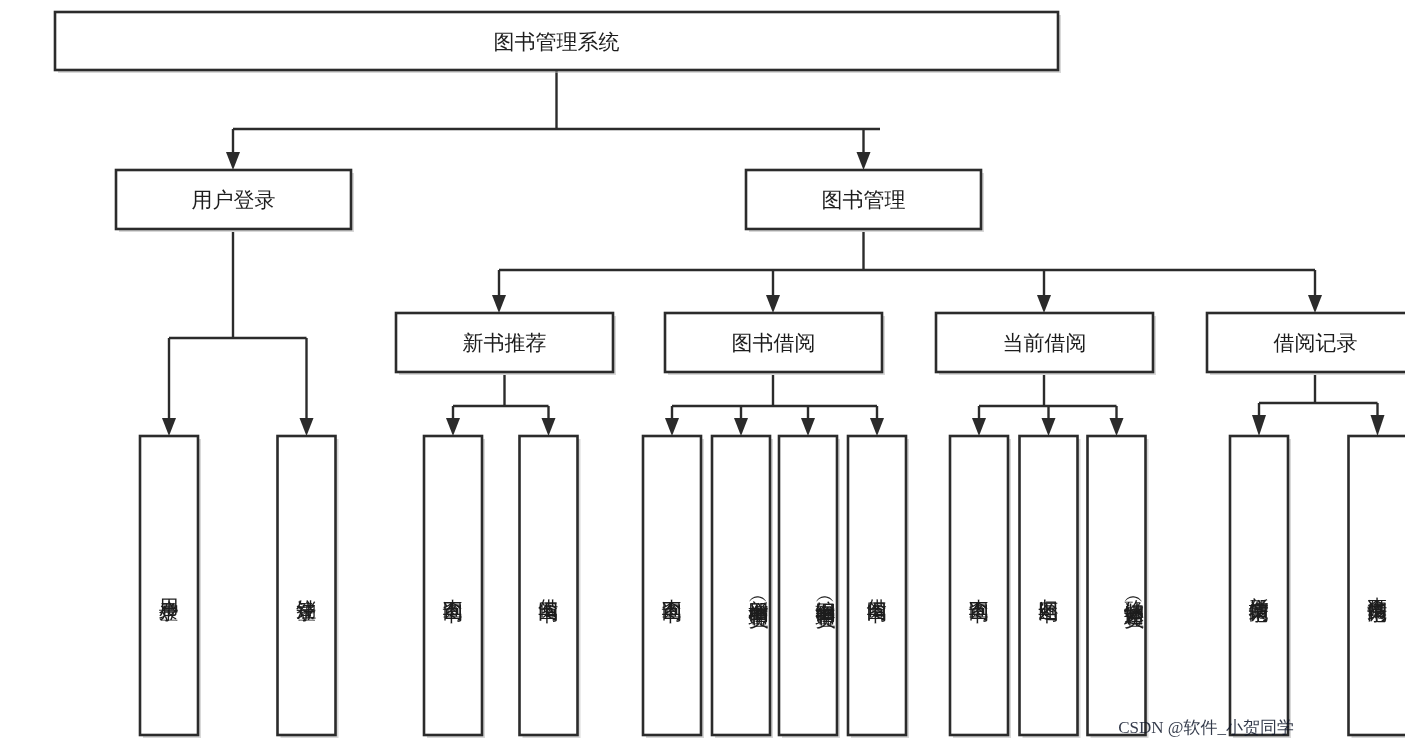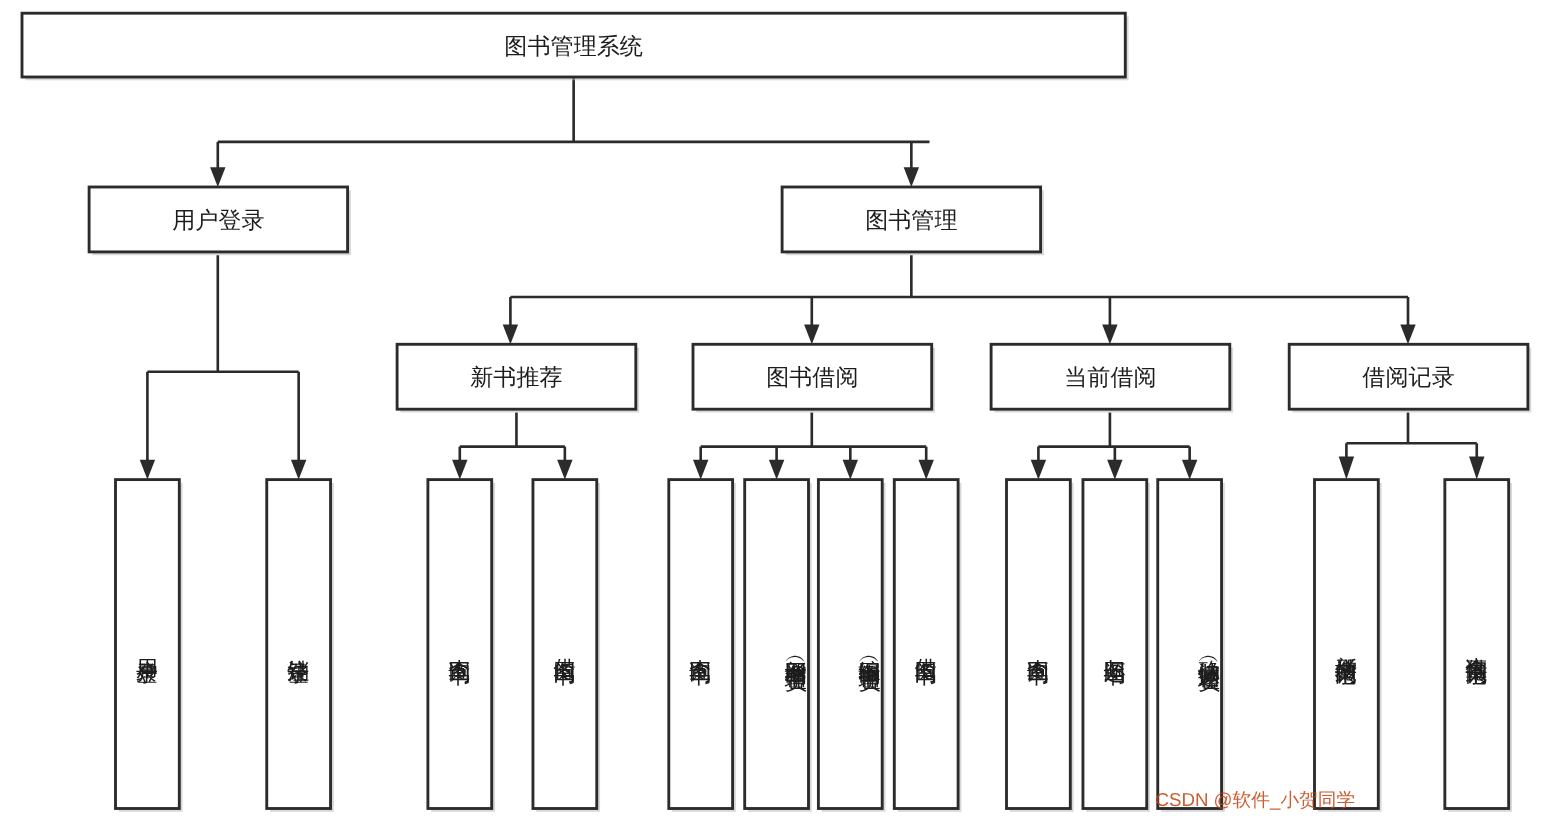--- a/index.html
+++ b/index.html
@@ -12,20 +12,21 @@
     width: 1405px;
     height: 747px;
     font-family: "DejaVu Sans", "Liberation Sans", sans-serif;
     overflow: hidden;
   }
   #diagram-root {
     position: relative;
     width: 1261px;
     height: 747px;
     background: #ffffff;
+    margin-left: 35px;
   }
   svg#tree-svg {
     position: absolute;
     left: 0;
     top: 0;
     width: 1405px;
     height: 747px;
     display: block;
   }
   .node-rect {
@@ -64,25 +65,25 @@
     letter-spacing: 1.5px;
     display: flex;
     align-items: center;
     justify-content: center;
     text-align: center;
     white-space: nowrap;
     pointer-events: none;
   }
   .watermark {
     position: absolute;
-    right: 29px;
+    right: 2px;
     bottom: 8px;
-    font-family: Liberation Sans, sans-serif;
+    font-family: Liberation Serif, serif;
     font-size: 17px;
-    color: #c2410c;
+    color: #0f172a;
     opacity: 0.85;
     white-space: nowrap;
   }
 </style>
 </head>
 <body>
 
 <div id="diagram-root">
 
   <svg id="tree-svg" viewBox="0 0 1405 747">

